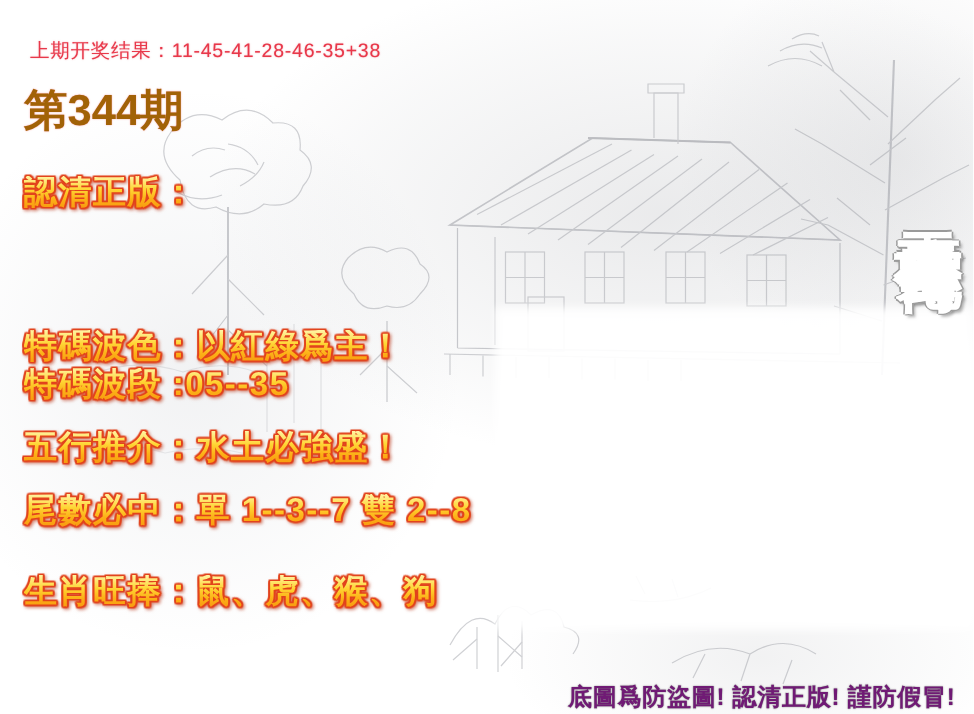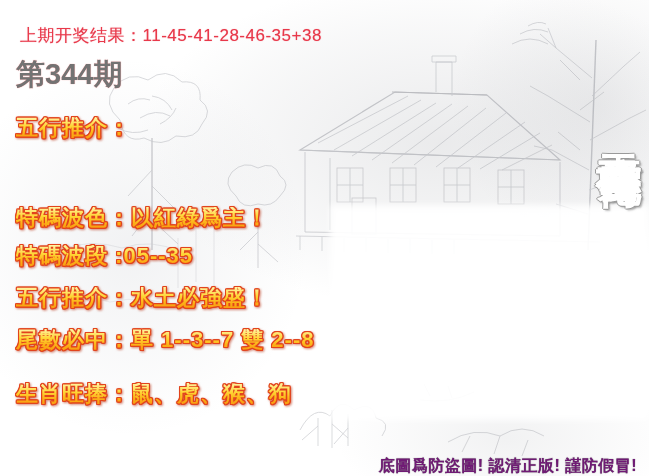--- a/index.html
+++ b/index.html
@@ -32,31 +32,31 @@
     position:absolute;
     left:330px; top:205px; width:319px; height:215px;
     background:rgba(255,255,255,0.93);
     filter:blur(3px);
   }
   .bg-sketch { position:absolute; inset:0; opacity:.55; }
 
   
   .result-line {
     position:absolute; left:20px; top:27px;
-    font-size:17px; line-height:1;
+    font-size:13px; line-height:1;
     color:#e8384a;
     letter-spacing:.5px;
     white-space:nowrap;
     text-shadow:0 0 1px rgba(232,56,74,.5);
   }
   .issue-line {
     position:absolute; left:16px; top:60px;
     font-size:29px; line-height:1;
     font-weight:bold;
-    color:#737373;
+    color:#a16207;
     letter-spacing:0px;
     white-space:nowrap;
     text-shadow:0 0 1px rgba(239,59,59,.6);
   }
 
   
   .tips { position:absolute; left:0; top:0; width:100%; height:100%; }
   .tip {
     position:absolute;
     left:16px;
@@ -72,21 +72,21 @@
     -webkit-text-fill-color:transparent;
     filter:
       drop-shadow(1px 0 0 #e2431c)
       drop-shadow(-1px 0 0 #e2431c)
       drop-shadow(0 1px 0 #e2431c)
       drop-shadow(0 -1px 0 #e2431c)
       drop-shadow(1px 1px 1px rgba(180,40,10,.55));
   }
   .tip-0 { top:117px; }
   .tip-1 { top:158px; }
-  .tip-2 { top:207px; }
+  .tip-2 { top:220px; }
   .tip-3 { top:245px; }
   .tip-4 { top:287px; }
   .tip-5 { top:329px; }
   .tip-6 { top:371px;margin-top:12px; }
 
   
   .brand {
     position:absolute;
     right:6px; top:118px;
     width:62px;
@@ -199,21 +199,21 @@
     </svg>
 
     <div class="bg-blank-right"></div>
   </div>
 
   <div class="result-line">上期开奖结果：11-45-41-28-46-35+38</div>
 
   <div class="issue-line">第344期</div>
 
   <div class="tips">
-    <div class="tip tip-0">五行推介：</div>
+    <div class="tip tip-0">認清正版：</div>
     <div class="tip tip-2">特碼波色：以紅綠爲主！</div>
     <div class="tip tip-3">特碼波段 :05--35</div>
     <div class="tip tip-4">五行推介：水土必強盛！</div>
     <div class="tip tip-5">尾數必中：單 1--3--7 雙 2--8</div>
     <div class="tip tip-6">生肖旺捧：鼠、虎、猴、狗</div>
   </div>
 
   <div class="brand">嘉云公司電傳</div>
 
   <div class="warning">底圖爲防盜圖! 認清正版! 謹防假冒!</div>

